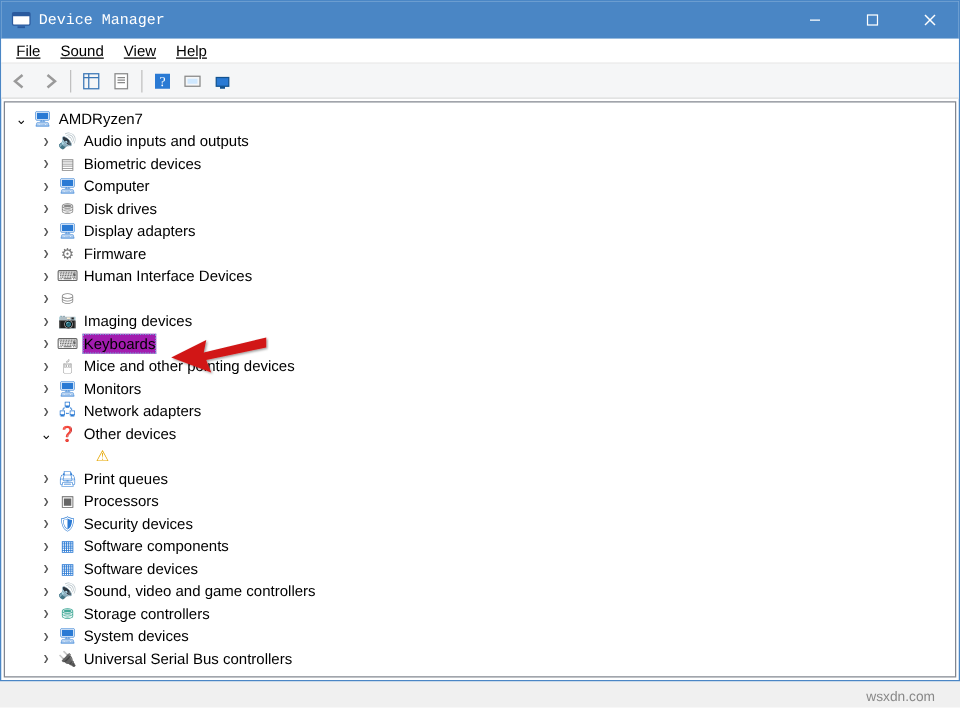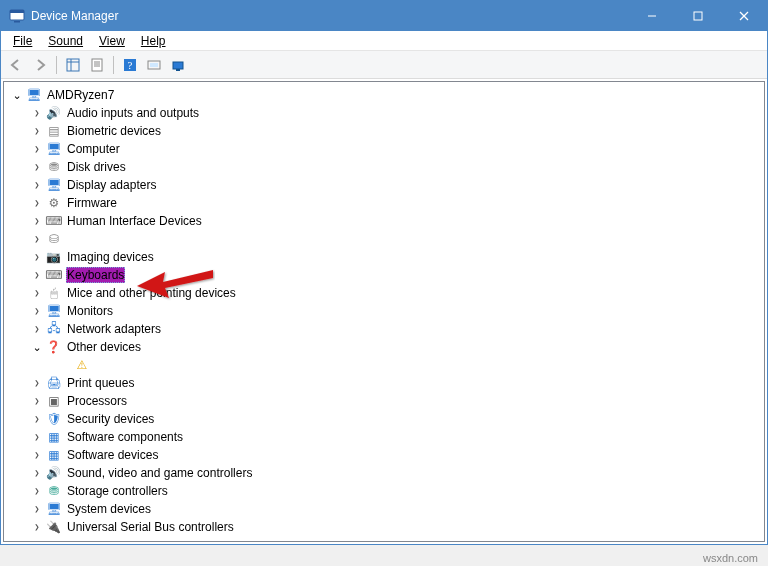--- a/index.html
+++ b/index.html
@@ -23,21 +23,21 @@
   }
   .titlebar {
     height: 30px;
     background: #4a86c5;
     color: #fff;
     display: flex;
     align-items: center;
     padding-left: 8px;
   }
   .titlebar .app-icon { width: 16px; height: 16px; margin-right: 6px; }
-  .titlebar .title { flex: 1; font-size: 12px; }
+  .titlebar .title { flex: 1; font-size: 12px; font-family: Liberation Mono, monospace; }
   .win-controls { display: flex; height: 100%; }
   .win-btn { width: 46px; display:flex; align-items:center; justify-content:center; color:#fff; font-size:10px; }
   .menubar {
     height: 20px;
     display: flex;
     align-items: center;
     padding: 0 4px;
     background: #fff;
     border-bottom: 1px solid #e5e5e5;
     text-decoration: underline;
@@ -62,21 +62,21 @@
   .twisty.none::before { content:""; }
   .node .nicon { width:16px; height:16px; margin:0 4px 0 2px; display:flex; align-items:center; justify-content:center; }
   .node .label { padding:0 1px; }
   .node.selected .label { background:#a21caf; border:1px dotted #7aa7d8; padding:0; }
   .depth0 { padding-left: 2px; }
   .depth1 { padding-left: 22px; }
   .depth2 { padding-left: 50px; }
   .arrow-callout {
     position:absolute; left:135px; top:264px; pointer-events:none;
   }
-  .watermark { position:absolute; right:10px; bottom:2px; font-size:11px; color:#888; }
+  .watermark { position:absolute; right:20px; bottom:2px; font-size:11px; color:#888; }
 </style>
 </head>
 <body>
 
 <div class="window">
 
   <div class="titlebar">
     <span class="app-icon">
       <svg viewBox="0 0 16 16" width="16" height="16">
           <rect x="1" y="2" width="14" height="10" rx="1" fill="#fff" stroke="#2a5a9e"></rect>

